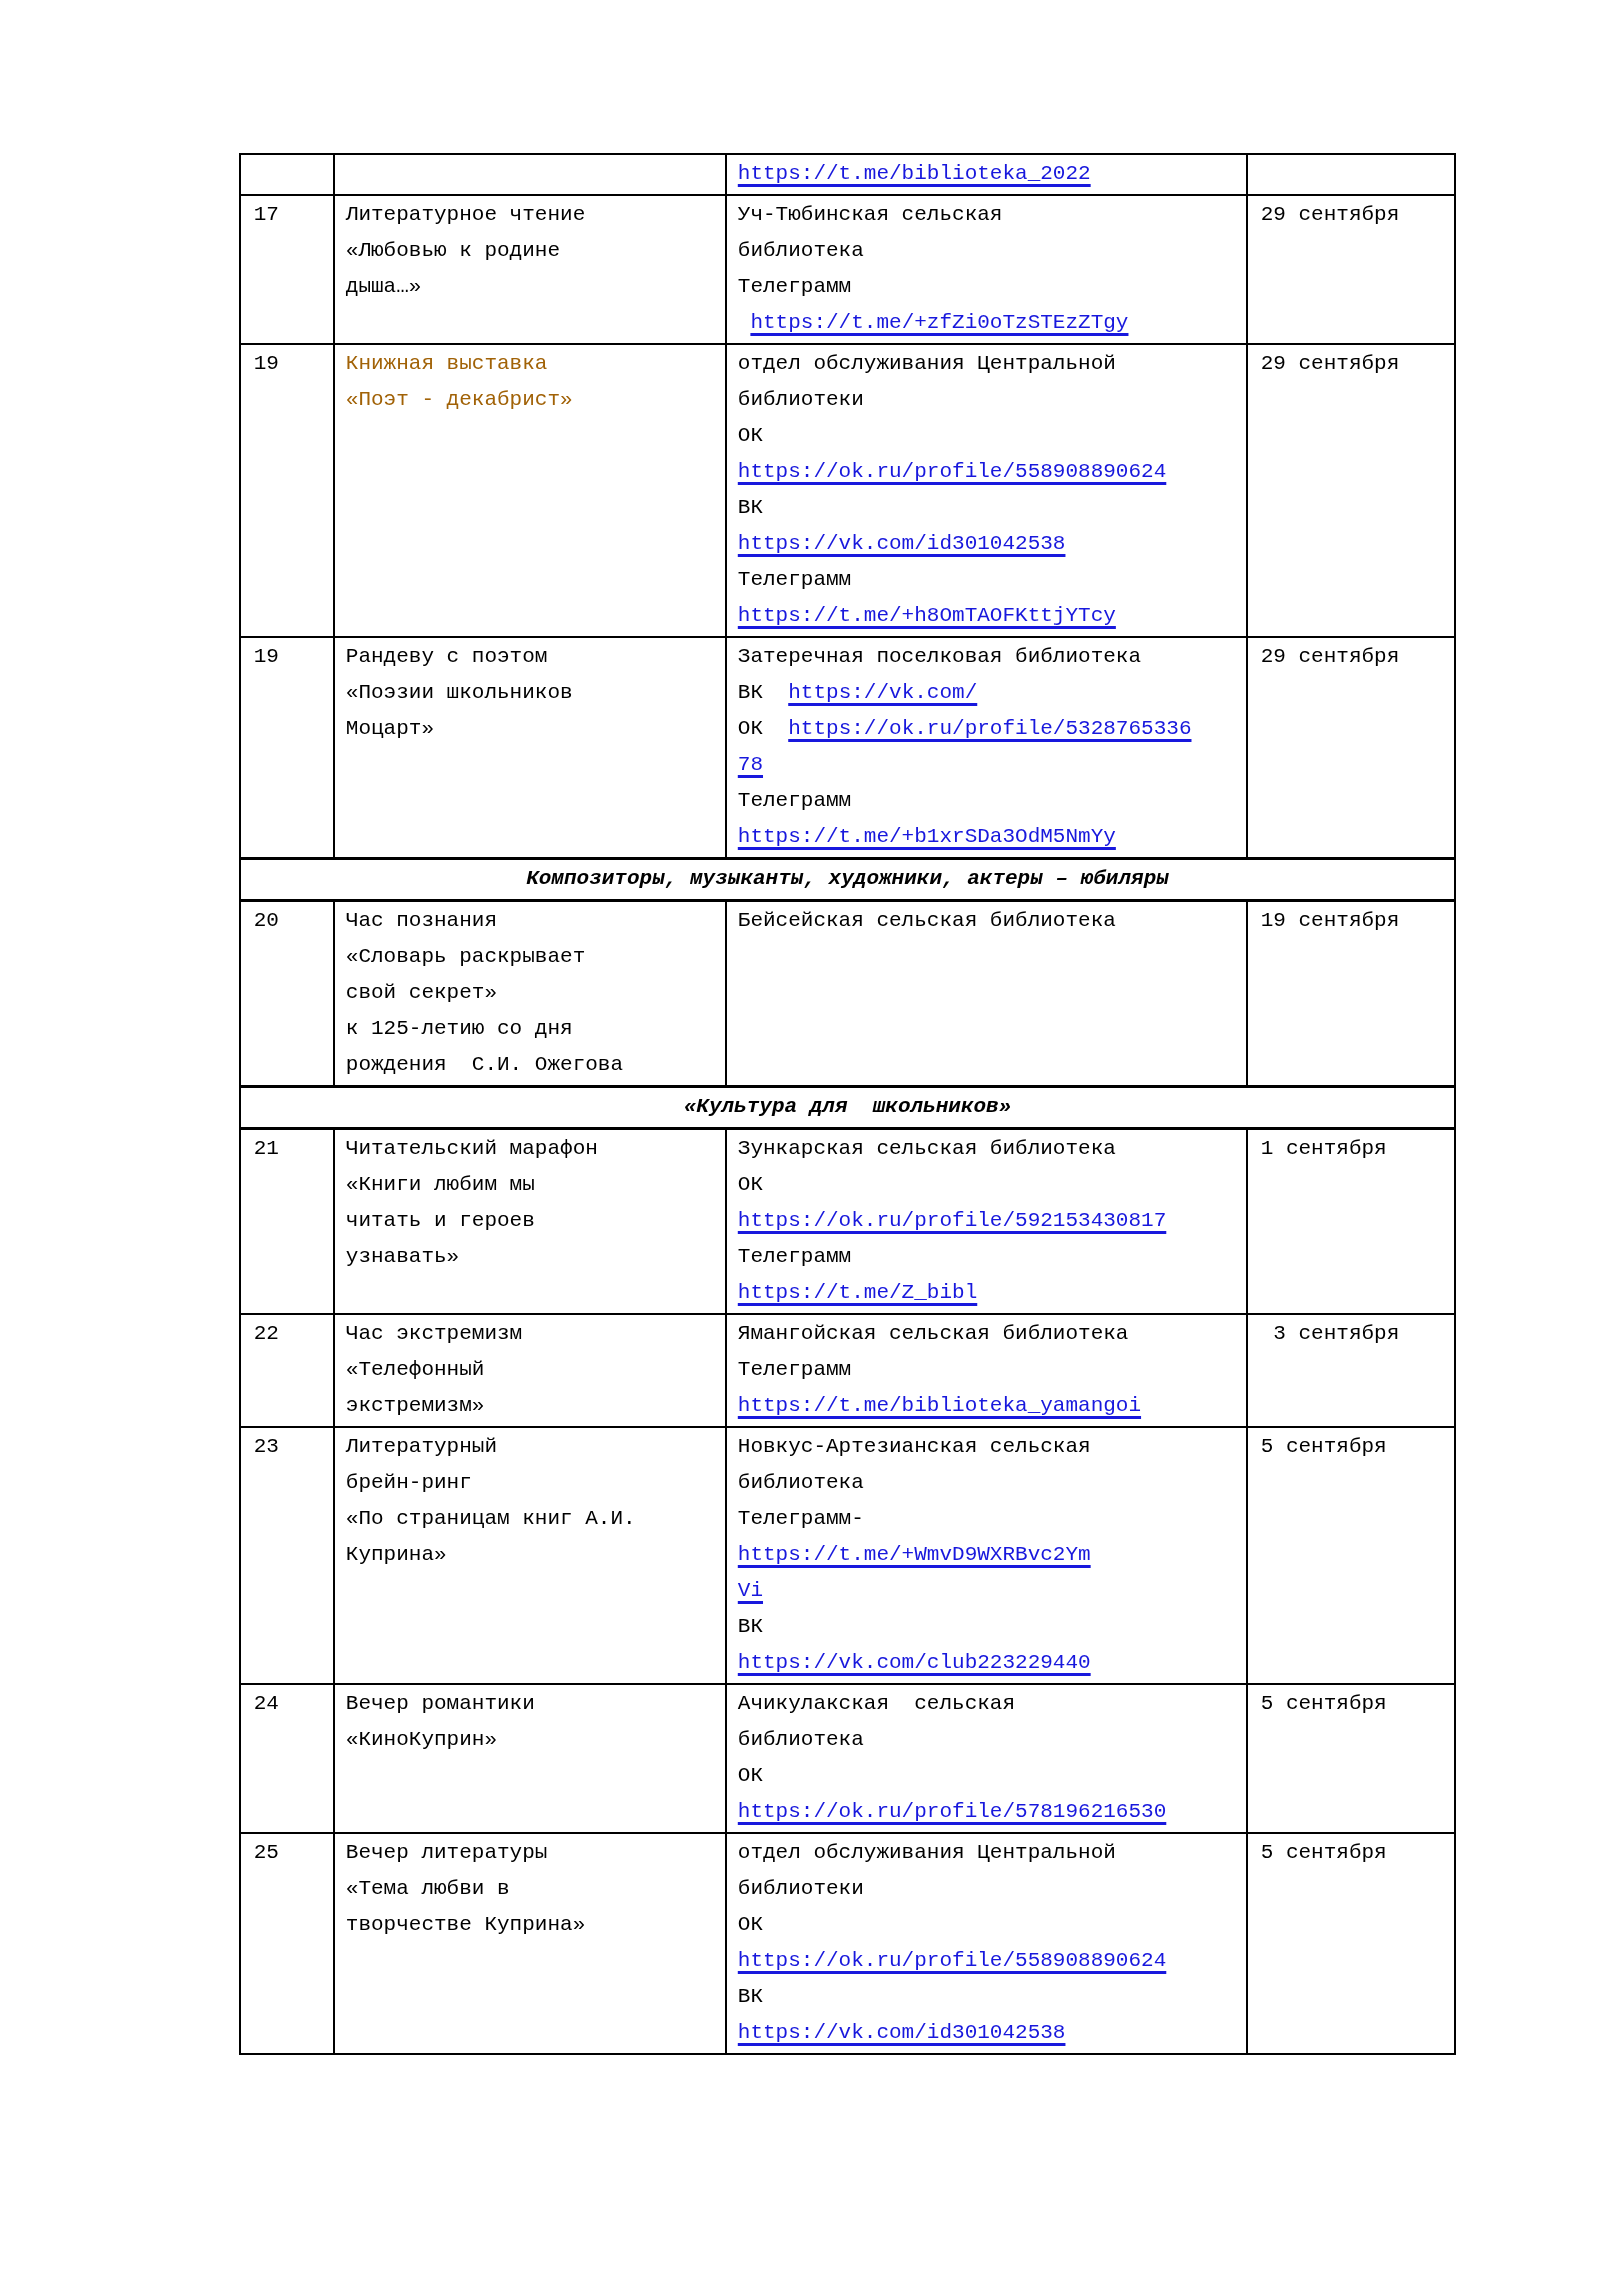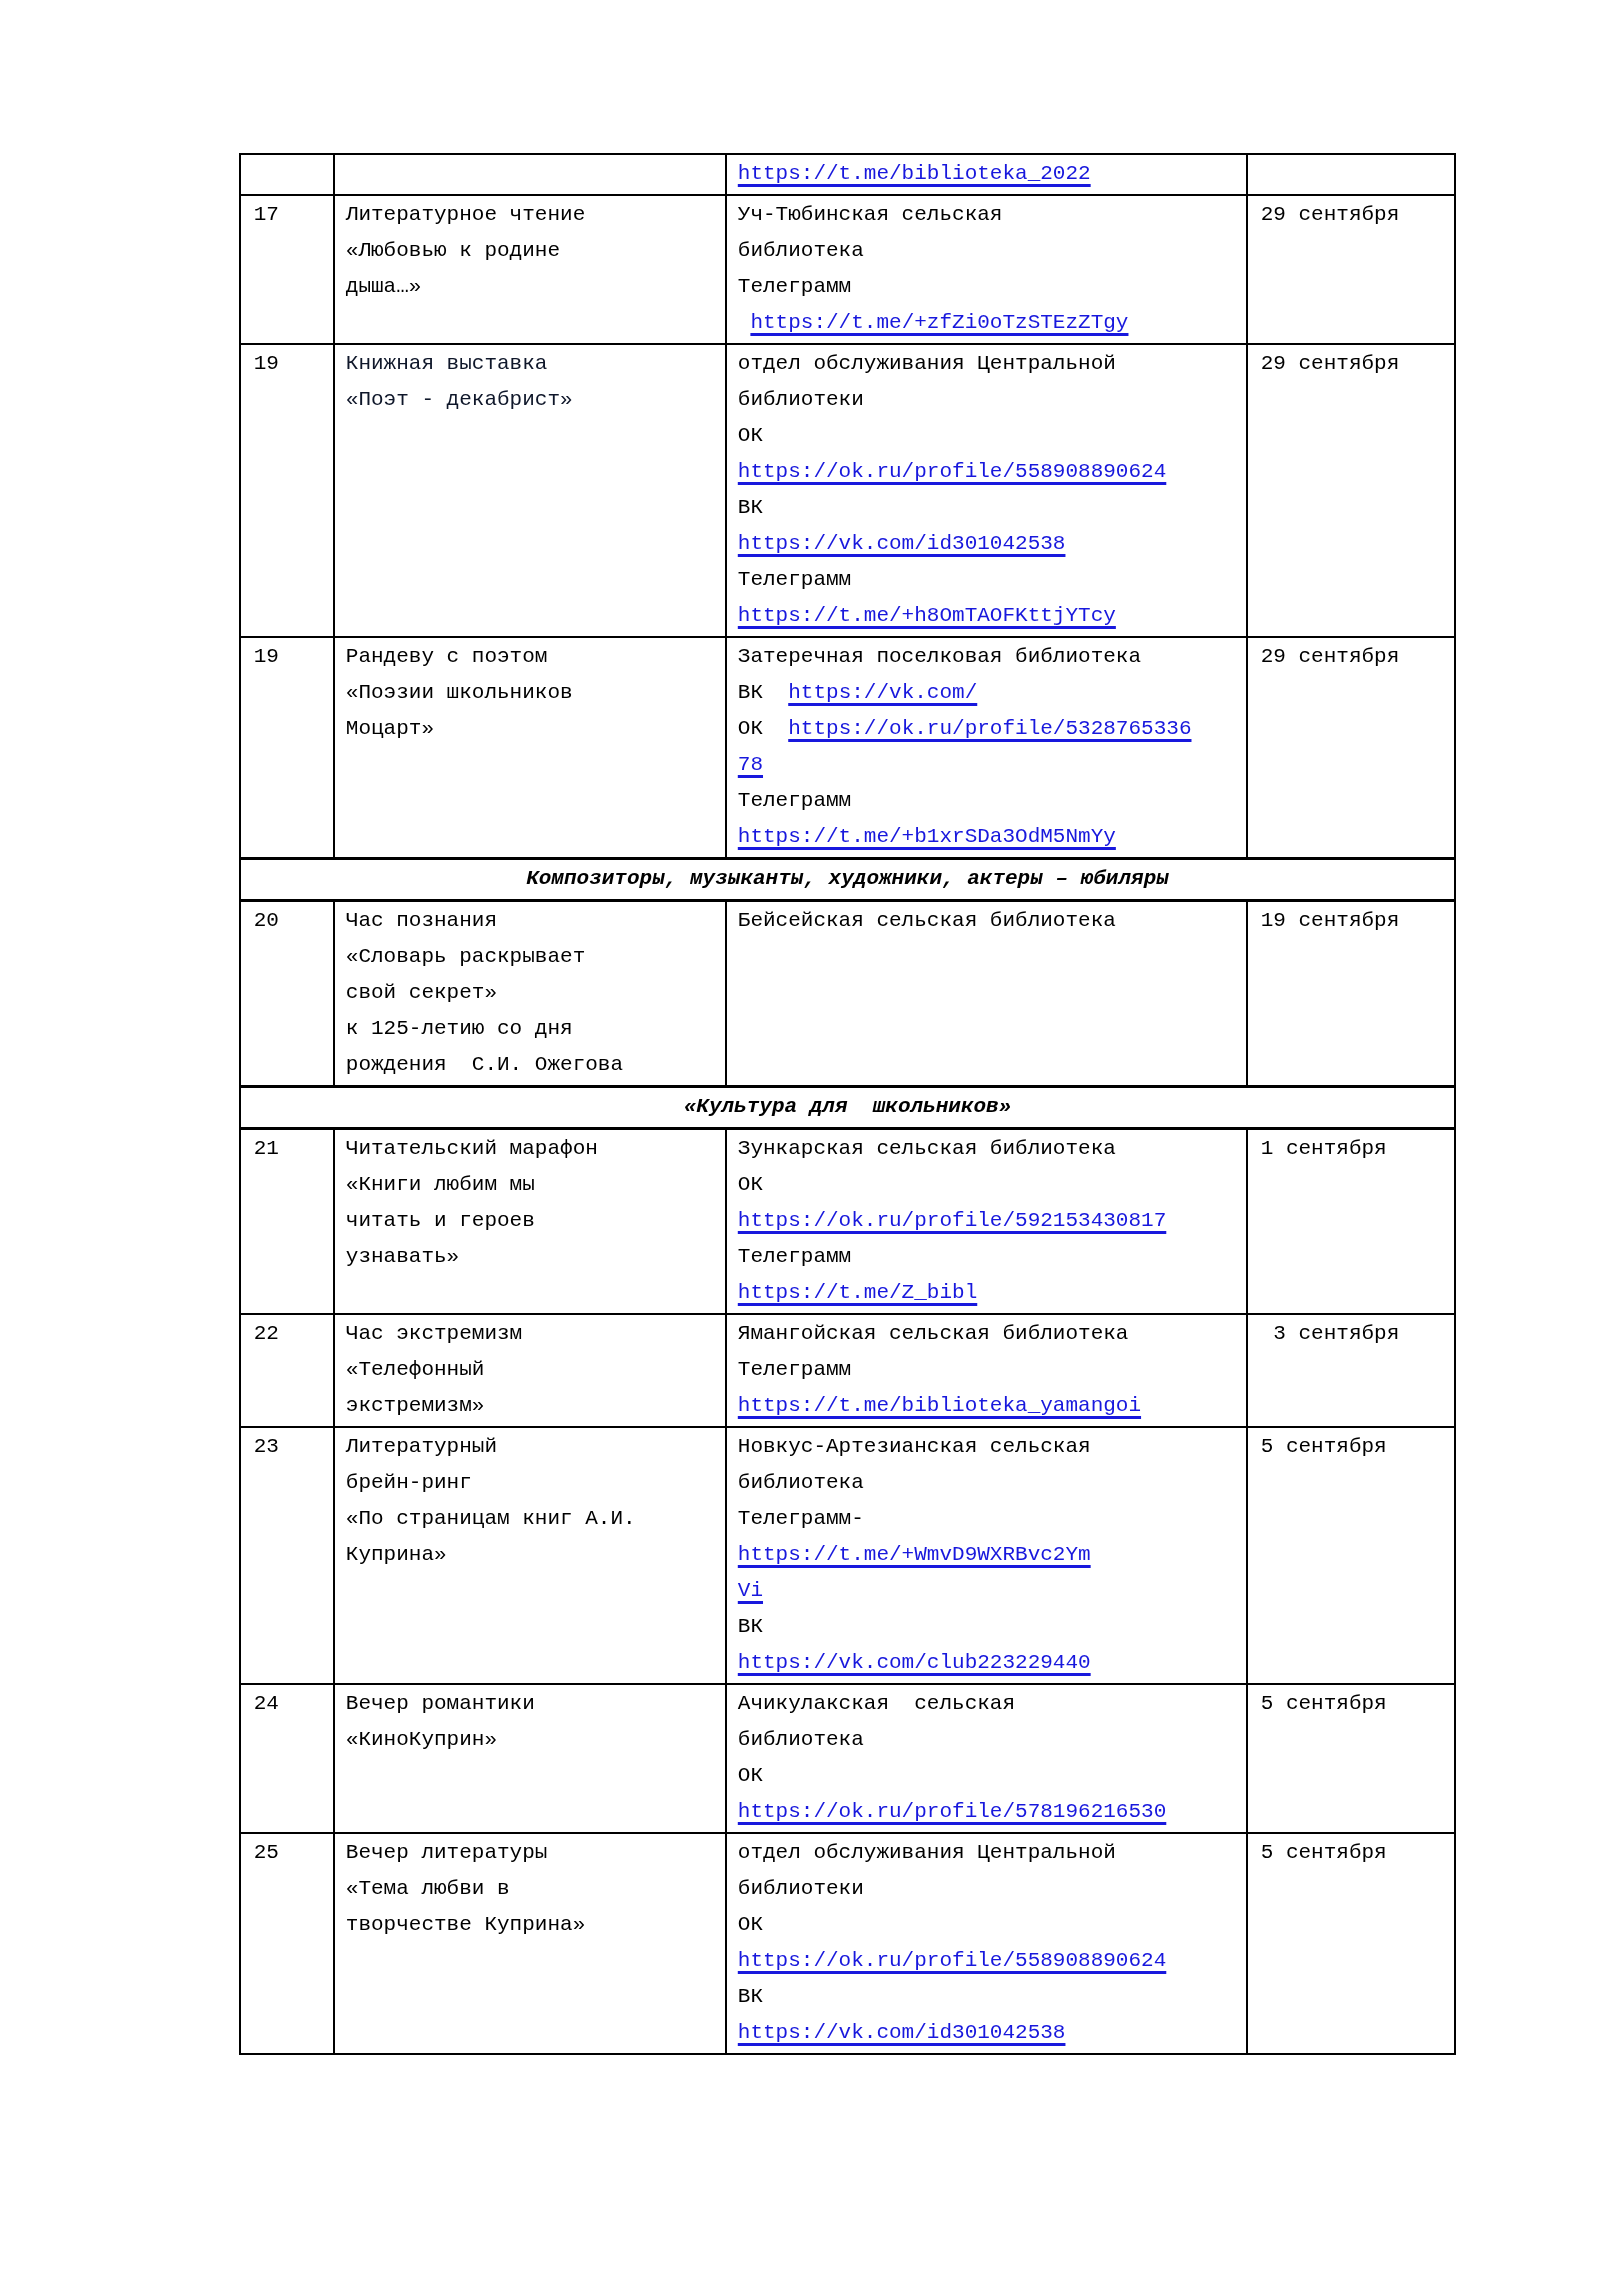--- a/index.html
+++ b/index.html
@@ -98,21 +98,21 @@
           <td class="lib-cell">
             <div class="lib-line"><span class="plain">Уч-Тюбинская сельская</span></div>
             <div class="lib-line"><span class="plain">библиотека</span></div>
             <div class="lib-line"><span class="plain">Телеграмм</span></div>
             <div class="lib-line"><span class="plain"> </span><span class="lnk">https://t.me/+zfZi0oTzSTEzZTgy</span></div>
           </td>
           <td class="date-cell">29 сентября</td>
         </tr>
         <tr>
           <td class="num-cell">19</td>
-          <td class="event-cell" style="color: #0f172a;">
+          <td class="event-cell" style="color: #a16207;">
             <div class="event-line">Книжная выставка</div>
             <div class="event-line">«Поэт - декабрист»</div>
           </td>
           <td class="lib-cell">
             <div class="lib-line"><span class="plain">отдел обслуживания Центральной</span></div>
             <div class="lib-line"><span class="plain">библиотеки</span></div>
             <div class="lib-line"><span class="plain">ОК</span></div>
             <div class="lib-line"><span class="lnk">https://ok.ru/profile/558908890624</span></div>
             <div class="lib-line"><span class="plain">ВК</span></div>
             <div class="lib-line"><span class="lnk">https://vk.com/id301042538</span></div>

